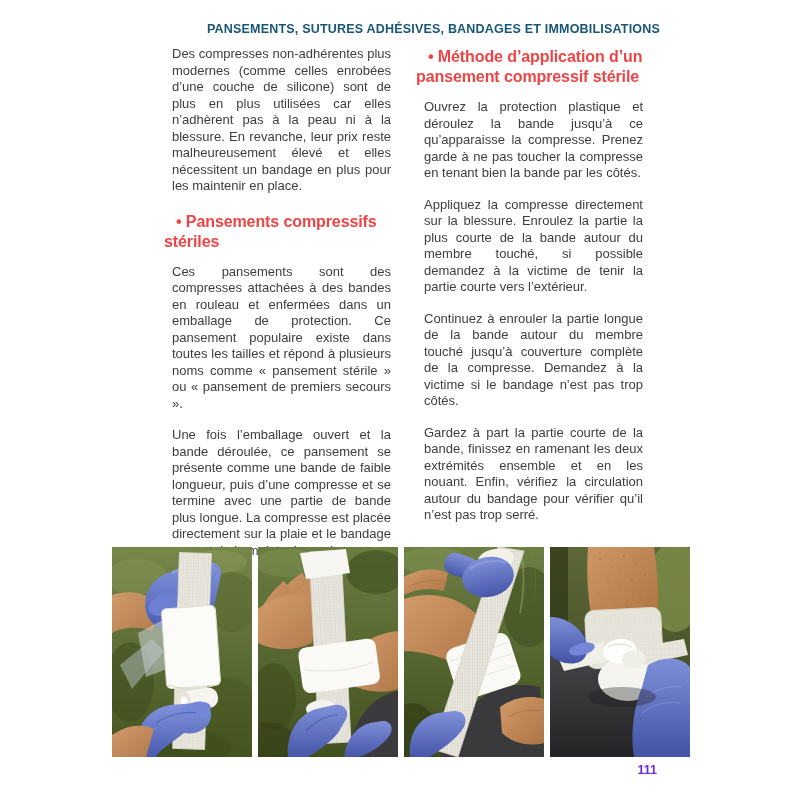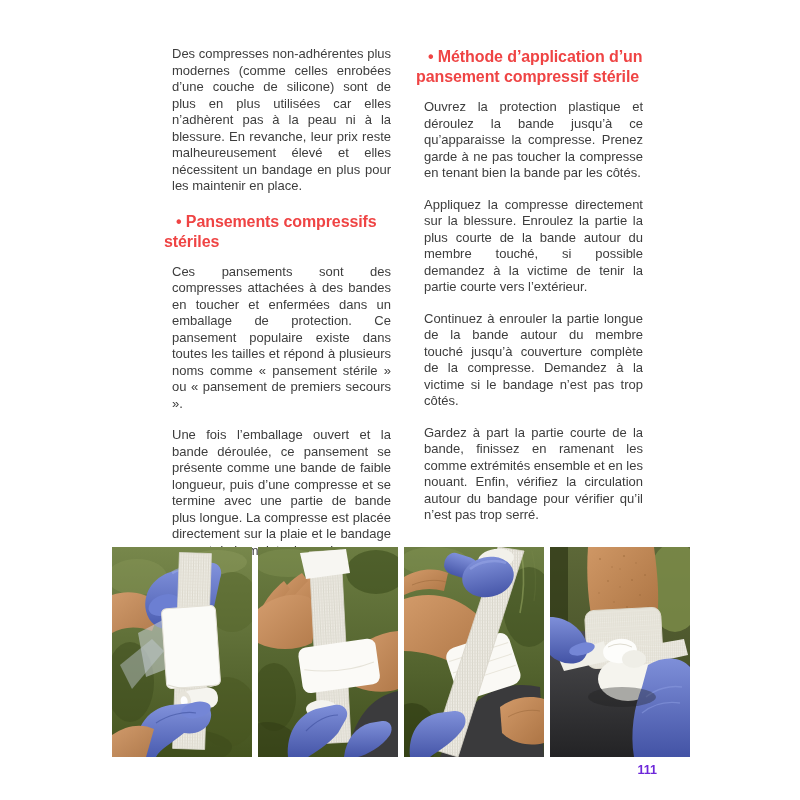--- a/index.html
+++ b/index.html
@@ -35,34 +35,35 @@
   .page-number{
     position:absolute;top:763px;right:143px;
     font-size:12.5px;font-weight:bold;color:#6d28d9;
   }
 </style>
 </head>
 <body>
 
 <div class="page">
 
+  <div class="running-header">PANSEMENTS, SUTURES ADHÉSIVES, BANDAGES ET IMMOBILISATIONS</div>
 
   <div class="content">
     <div class="col">
       <p>Des compresses non-adhérentes plus modernes (comme celles enrobées d’une couche de silicone) sont de plus en plus utilisées car elles n’adhèrent pas à la peau ni à la blessure. En revanche, leur prix reste malheureusement élevé et elles nécessitent un bandage en plus pour les maintenir en place.</p>
       <h2>• Pansements compressifs stériles</h2>
-      <p>Ces pansements sont des compresses attachées à des bandes en toucher et enfermées dans un emballage de protection. Ce pansement populaire existe dans toutes les tailles et répond à plusieurs noms comme « pansement stérile » ou « pansement de premiers secours ».</p>
+      <p>Ces pansements sont des compresses attachées à des bandes en rouleau et enfermées dans un emballage de protection. Ce pansement populaire existe dans toutes les tailles et répond à plusieurs noms comme « pansement stérile » ou « pansement de premiers secours ».</p>
       <p>Une fois l’emballage ouvert et la bande déroulée, ce pansement se présente comme une bande de faible longueur, puis d’une compresse et se termine avec une partie de bande plus longue. La compresse est placée directement sur la plaie et le bandage permet de la maintenir en place.</p>
     </div>
     <div class="col">
       <h2 class="first">• Méthode d’application d’un pansement compressif stérile</h2>
       <p>Ouvrez la protection plastique et déroulez la bande jusqu’à ce qu’apparaisse la compresse. Prenez garde à ne pas toucher la compresse en tenant bien la bande par les côtés.</p>
       <p>Appliquez la compresse directement sur la blessure. Enroulez la partie la plus courte de la bande autour du membre touché, si possible demandez à la victime de tenir la partie courte vers l’extérieur.</p>
       <p>Continuez à enrouler la partie longue de la bande autour du membre touché jusqu’à couverture complète de la compresse. Demandez à la victime si le bandage n’est pas trop côtés.</p>
-      <p>Gardez à part la partie courte de la bande, finissez en ramenant les comme extrémités ensemble et en les nouant. Enfin, vérifiez la circulation autour du bandage pour vérifier qu’il n’est pas trop serré.</p>
+      <p>Gardez à part la partie courte de la bande, finissez en ramenant les deux extrémités ensemble et en les nouant. Enfin, vérifiez la circulation autour du bandage pour vérifier qu’il n’est pas trop serré.</p>
     </div>
   </div>
 
   <div class="photos">
 
     <figure class="photo" aria-label="Mains gantées de bleu tenant un pansement compressif stérile déroulé, compresse blanche au centre, sur fond d’herbe">
       <svg width="140" height="210" viewBox="0 0 140 210">
         <defs>
           <linearGradient id="g1" x1="0" y1="0" x2="0" y2="1">
             <stop offset="0" stop-color="#77874b"></stop>

